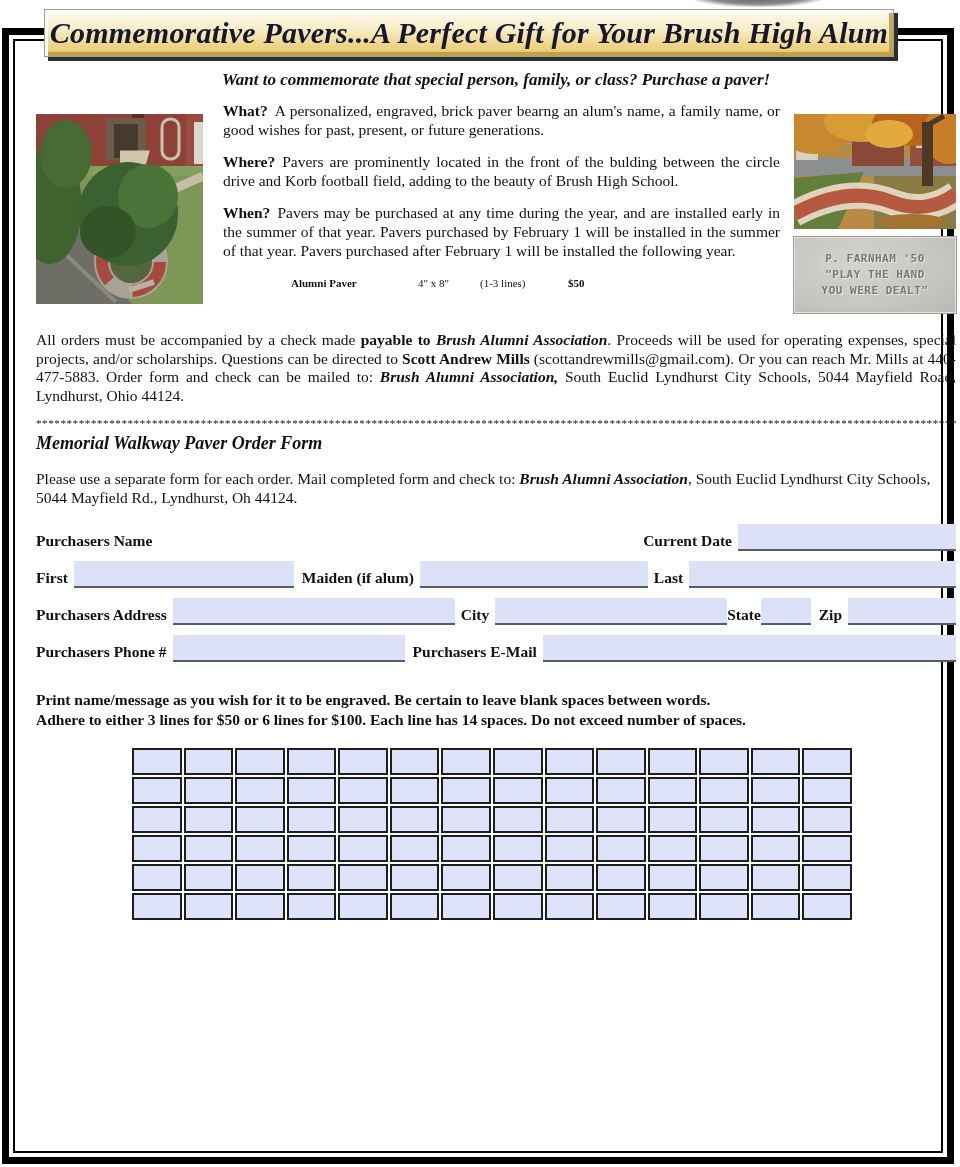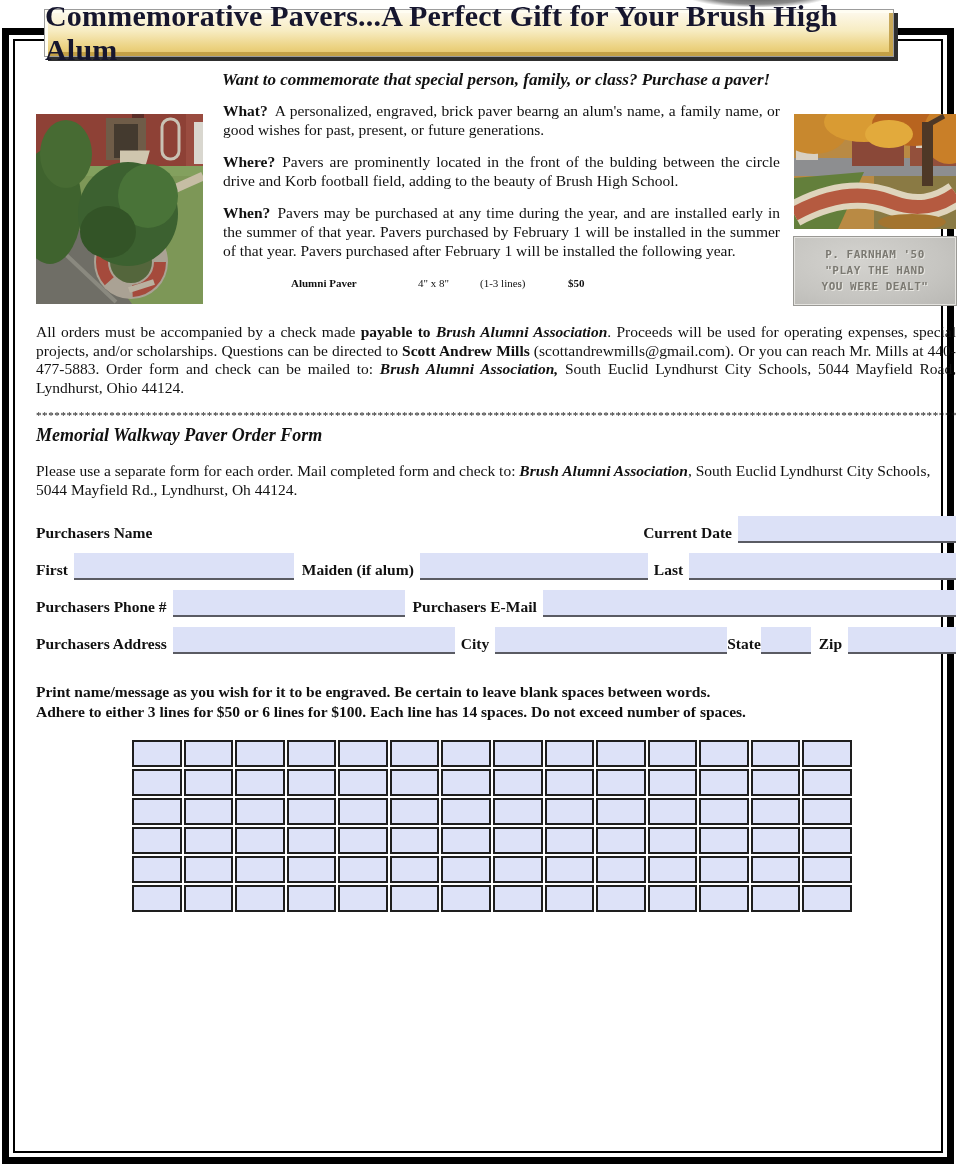--- a/index.html
+++ b/index.html
@@ -14,36 +14,36 @@
   .scan-artifact { position:absolute; top:-6px; left:688px; width:140px; height:13px;
            background:radial-gradient(ellipse at 50% 0%, #4c4c4c 0%, #8a8a8a 55%, rgba(255,255,255,0) 75%);
            border-radius:0 0 60% 60%; z-index:0; }
 
   
   .gold-banner { background:linear-gradient(to bottom, #fefaf0 0%, #f7ecc2 45%, #ecd383 80%, #e5c468 100%);
            box-shadow: 4px 4px 0 #2e2e2e, inset 3px 3px 0 #fffdf2, inset -4px -4px 0 rgba(186,150,60,.8);
            border:1px solid #9c9c9c; }
   .banner-top { position:absolute; left:44px; top:9px; width:850px; height:48px; z-index:3;
            display:flex; align-items:center; justify-content:center; }
-  .banner-top .t { font-size:30px; font-weight:bold; color:#16162e; letter-spacing:.2px; }
+  .banner-top .t { font-size:30px; font-weight:bold; font-style:italic; color:#16162e; letter-spacing:.2px; }
   .banner-bottom { position:absolute; left:82px; top:1058px; width:814px; height:88px; z-index:3;
            display:flex; align-items:center; justify-content:center; text-align:center; }
   .banner-bottom .t { font-size:26px; font-weight:bold; font-style:italic; color:#101024;
            line-height:1.35; padding:0 40px; }
 
   .content { position:absolute; left:36px; top:60px; width:920px; z-index:2; }
 
   .subtitle { margin-top:10px; text-align:center; font-size:17px; font-weight:bold; font-style:italic; }
 
   .mid { display:flex; margin-top:12px; }
   .photo-left { width:167px; height:190px; margin-top:12px; flex:none; }
   .mid-center { flex:1; margin-left:20px; margin-right:14px; }
   .photo-col { width:162px; flex:none; margin-top:12px; }
   .photo-autumn { width:162px; height:115px; margin-bottom:4px; }
-  .stone { width:162px; height:68px; background:radial-gradient(ellipse at 40% 35%, #d4d3cf 0%, #c6c5c1 60%, #b9b8b4 100%);
+  .stone { width:162px; height:76px; background:radial-gradient(ellipse at 40% 35%, #d4d3cf 0%, #c6c5c1 60%, #b9b8b4 100%);
            border:1px solid #e4e3df; outline:1px solid #9a9995;
            display:flex; flex-direction:column; align-items:center; justify-content:center; }
   .stone div { font-family:"DejaVu Sans Mono", monospace; font-size:11px; font-weight:bold;
            color:#7b7972; letter-spacing:.5px; line-height:1.45;
            text-shadow:1px 1px 0 #e9e8e3; }
 
   .para { font-size:15.5px; line-height:1.2; text-align:justify; }
   .q { font-weight:bold; margin-right:7px; }
   .b { font-weight:bold; }
   .bi { font-weight:bold; font-style:italic; }
@@ -181,37 +181,37 @@
     <div class="frow">
       <span class="lbl">First</span>
       <div class="fld ml6" style="width:220px"></div>
       <span class="lbl ml8">Maiden (if alum)</span>
       <div class="fld ml6" style="width:228px"></div>
       <span class="lbl ml6">Last</span>
       <div class="fld ml6" style="flex:1"></div>
     </div>
 
     <div class="frow">
-      <span class="lbl">Purchasers Phone #</span>
-      <div class="fld ml6" style="width:232px"></div>
-      <span class="lbl ml8">Purchasers E-Mail</span>
-      <div class="fld ml6" style="flex:1"></div>
-    </div>
-
-    <div class="frow">
       <span class="lbl">Purchasers Address</span>
       <div class="fld ml6" style="width:282px"></div>
       <span class="lbl ml6">City</span>
       <div class="fld ml6" style="width:232px"></div>
       <span class="lbl">State</span>
       <div class="fld" style="width:50px"></div>
       <span class="lbl ml8">Zip</span>
       <div class="fld ml6" style="flex:1"></div>
     </div>
 
+    <div class="frow">
+      <span class="lbl">Purchasers Phone #</span>
+      <div class="fld ml6" style="width:232px"></div>
+      <span class="lbl ml8">Purchasers E-Mail</span>
+      <div class="fld ml6" style="flex:1"></div>
+    </div>
+
     <div class="gridnote">
       <div>Print name/message as you wish for it to be engraved. Be certain to leave blank spaces between words.</div>
       <div>Adhere to either 3 lines for $50 or 6 lines for $100. Each line has 14 spaces. Do not exceed number of spaces.</div>
     </div>
 
     <div class="egrid">
         <div class="gcell"></div>
         <div class="gcell"></div>
         <div class="gcell"></div>
         <div class="gcell"></div>

